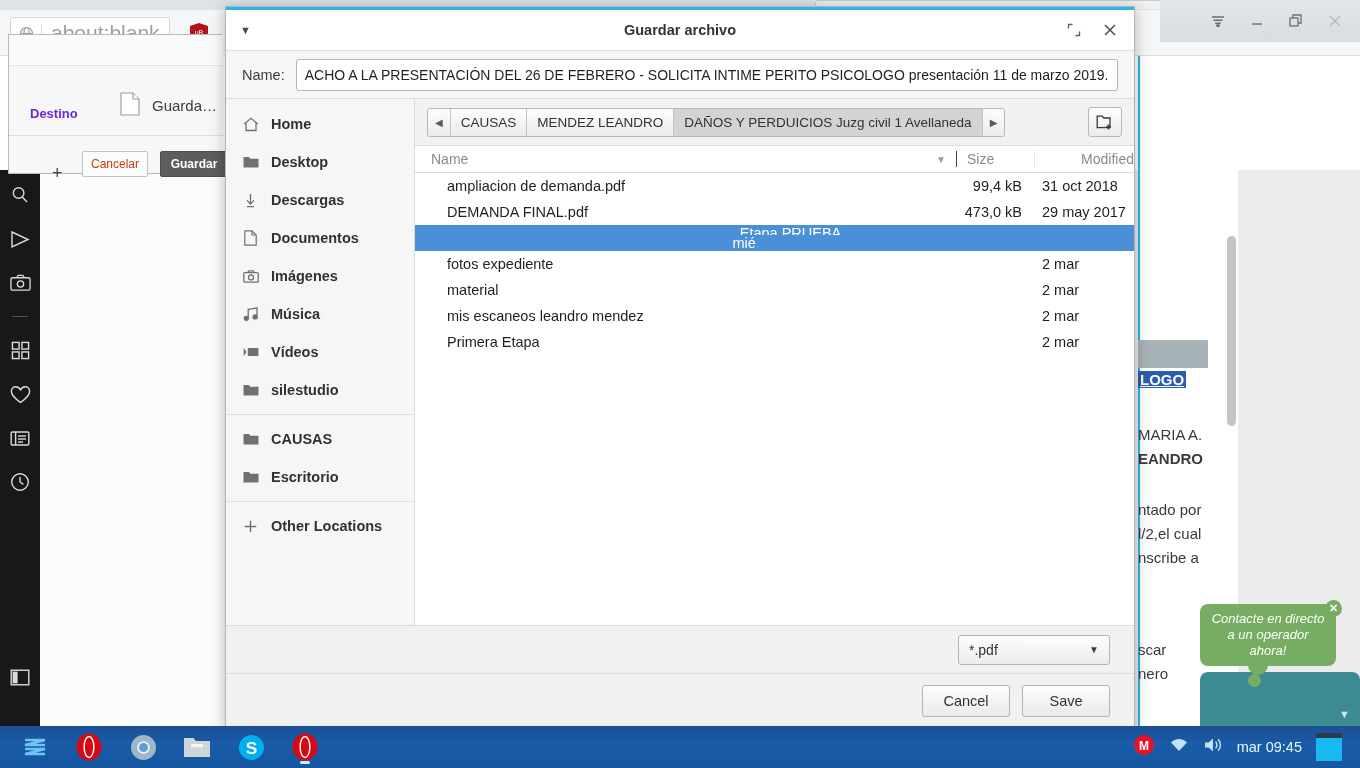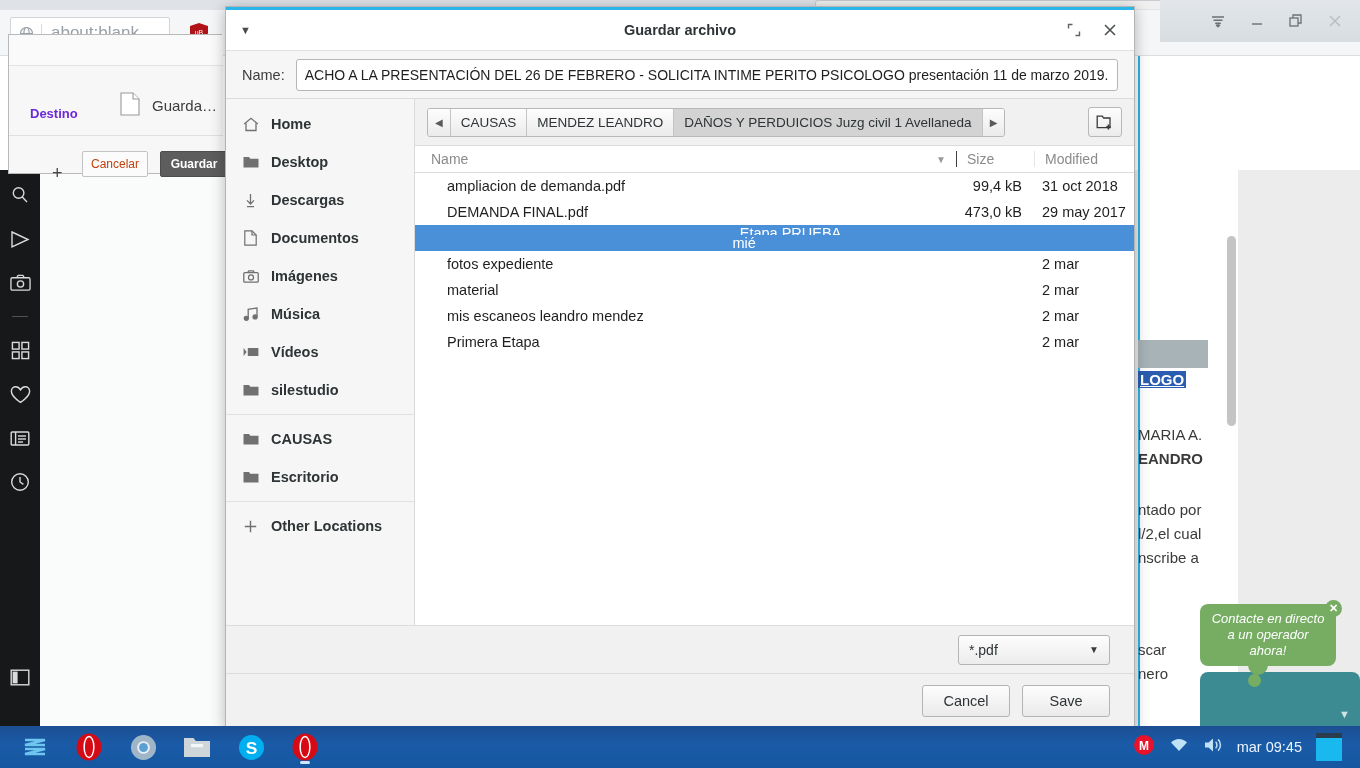--- a/index.html
+++ b/index.html
@@ -39,21 +39,21 @@
     position: absolute; left: 0; top: 10px; width: 1360px; height: 46px;
     background: #f5f6f7; border-bottom: 1px solid #dcdfe2;
   }
   .urlbar {
     position: absolute; left: 10px; top: 7px; width: 160px; height: 32px;
     background: #fff; border: 1px solid #d3d6d9; border-radius: 2px;
     display: flex; align-items: center;
   }
   .urlbar .globe { width: 30px; display:flex; justify-content:center; color:#9aa0a6; }
   .urlbar .sep { width:1px; height:18px; background:#d9dcdf; }
-  .urlbar .urltext { flex:1; padding-left:9px; color:#9aa0a6; font-size:17px; white-space:nowrap; overflow:hidden;}
+  .urlbar .urltext { flex:1; padding-left:9px; color:#9aa0a6; font-size:21px; white-space:nowrap; overflow:hidden;}
   .shield-left {
     position:absolute; left:188px; top:12px; width:22px; height:23px;
   }
 
   .badgebar {
     position:absolute; left:820px; top:13px; width:185px; height:28px;
     background:#fff; border:1px solid #d3d6d9; border-radius:2px;
     display:flex; align-items:center; justify-content:flex-end; gap:8px; padding-right:10px;
   }
   .badge-count { color:#1a73e8; font-size:15px; font-weight:600; }
@@ -210,21 +210,21 @@
     color:#3a3a3a;
   }
 
   .list-head {
     height:27px; background:#fff; border-bottom:1px solid #dcdcdc;
     display:flex; align-items:center; font-size:14px; color:#8b8b8b;
   }
   .lh-name { flex:1; padding-left:16px; display:flex; align-items:center; }
   .lh-name .sortcaret { margin-left:auto; margin-right:10px; font-size:10px; color:#9b9b9b; }
   .lh-size { width:78px; text-align:left; border-left:1px solid #404040; padding-left:10px; }
-  .lh-mod { width:100px; text-align:left; border-left:1px solid #e4e4e4; padding-left:10px; }
+  .lh-mod { width:100px; text-align:right; border-left:1px solid #e4e4e4; padding-left:10px; }
 
   .filelist { flex:1; overflow:hidden; background:#fff; }
   .frow {
     height:26px; display:flex; align-items:center; font-size:14.5px; color:#1f1f1f;
   }
   .frow .fn { flex:1; padding-left:32px; white-space:nowrap; overflow:hidden; }
   .frow .fs { width:78px; text-align:right; padding-right:12px; }
   .frow .fm { width:100px; text-align:left; padding-left:8px; }
   .frow.selected { background:#4a90d9; color:#fff;flex-direction:column; }
 

